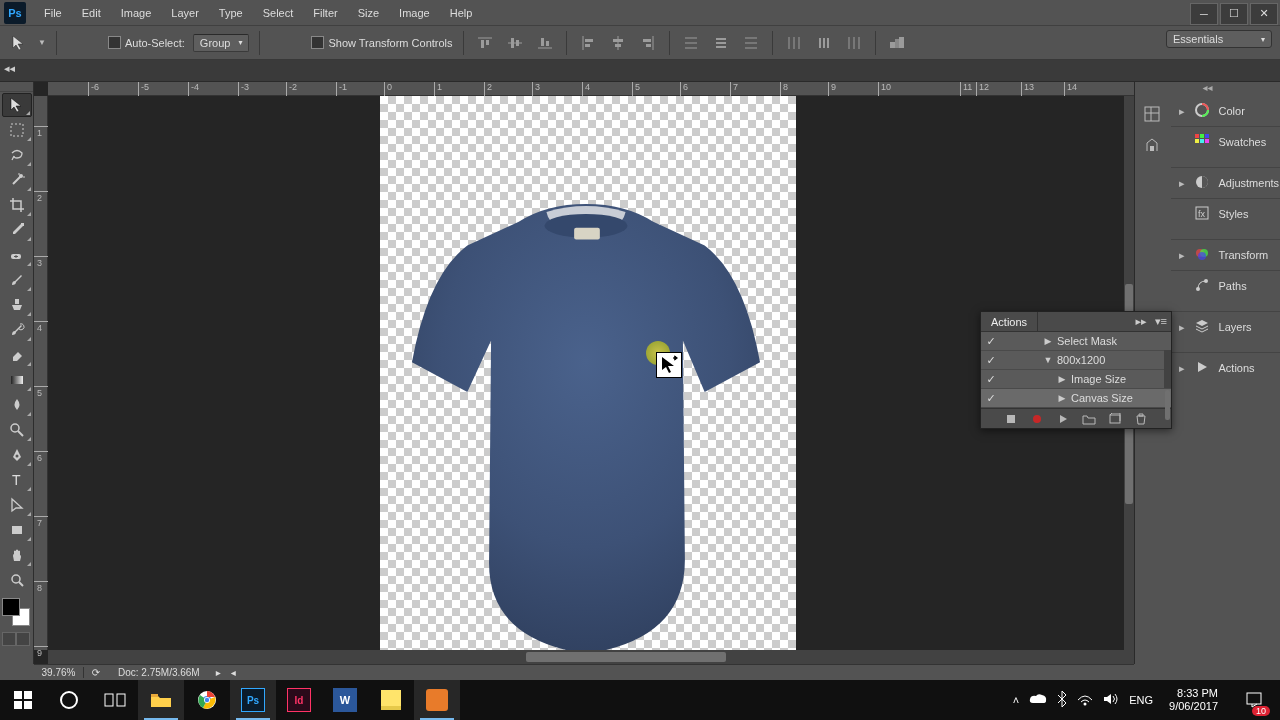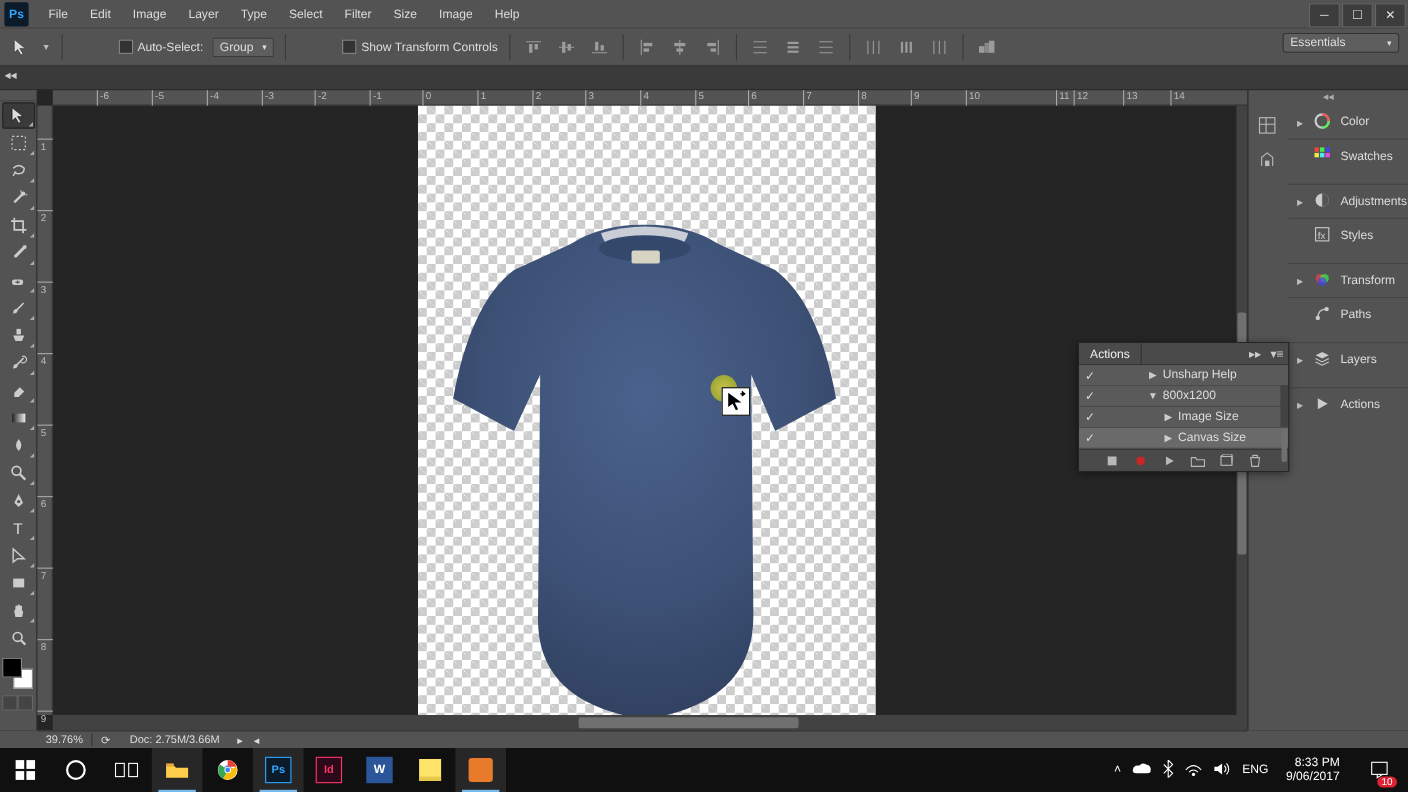--- a/index.html
+++ b/index.html
@@ -592,21 +592,21 @@
         <div class="mini">▸▸</div>
         <div class="mini">▾≡</div>
       </div>
       <div style="position:relative">
         <div class="row">
           <div class="cell-chk">✓</div>
             <div class="cell-dlg"></div>
           <div class="cell-main">
               <span class="indent1"></span>
               <span class="tri2">▶</span>
-              <span>Unsharp Help</span>
+              <span>Select Mask</span>
             </div>
         </div>
         <div class="row">
           <div class="cell-chk">✓</div>
             <div class="cell-dlg"></div>
           <div class="cell-main">
               <span class="indent1"></span>
               <span class="tri2">▼</span>
               <span>800x1200</span>
             </div>

